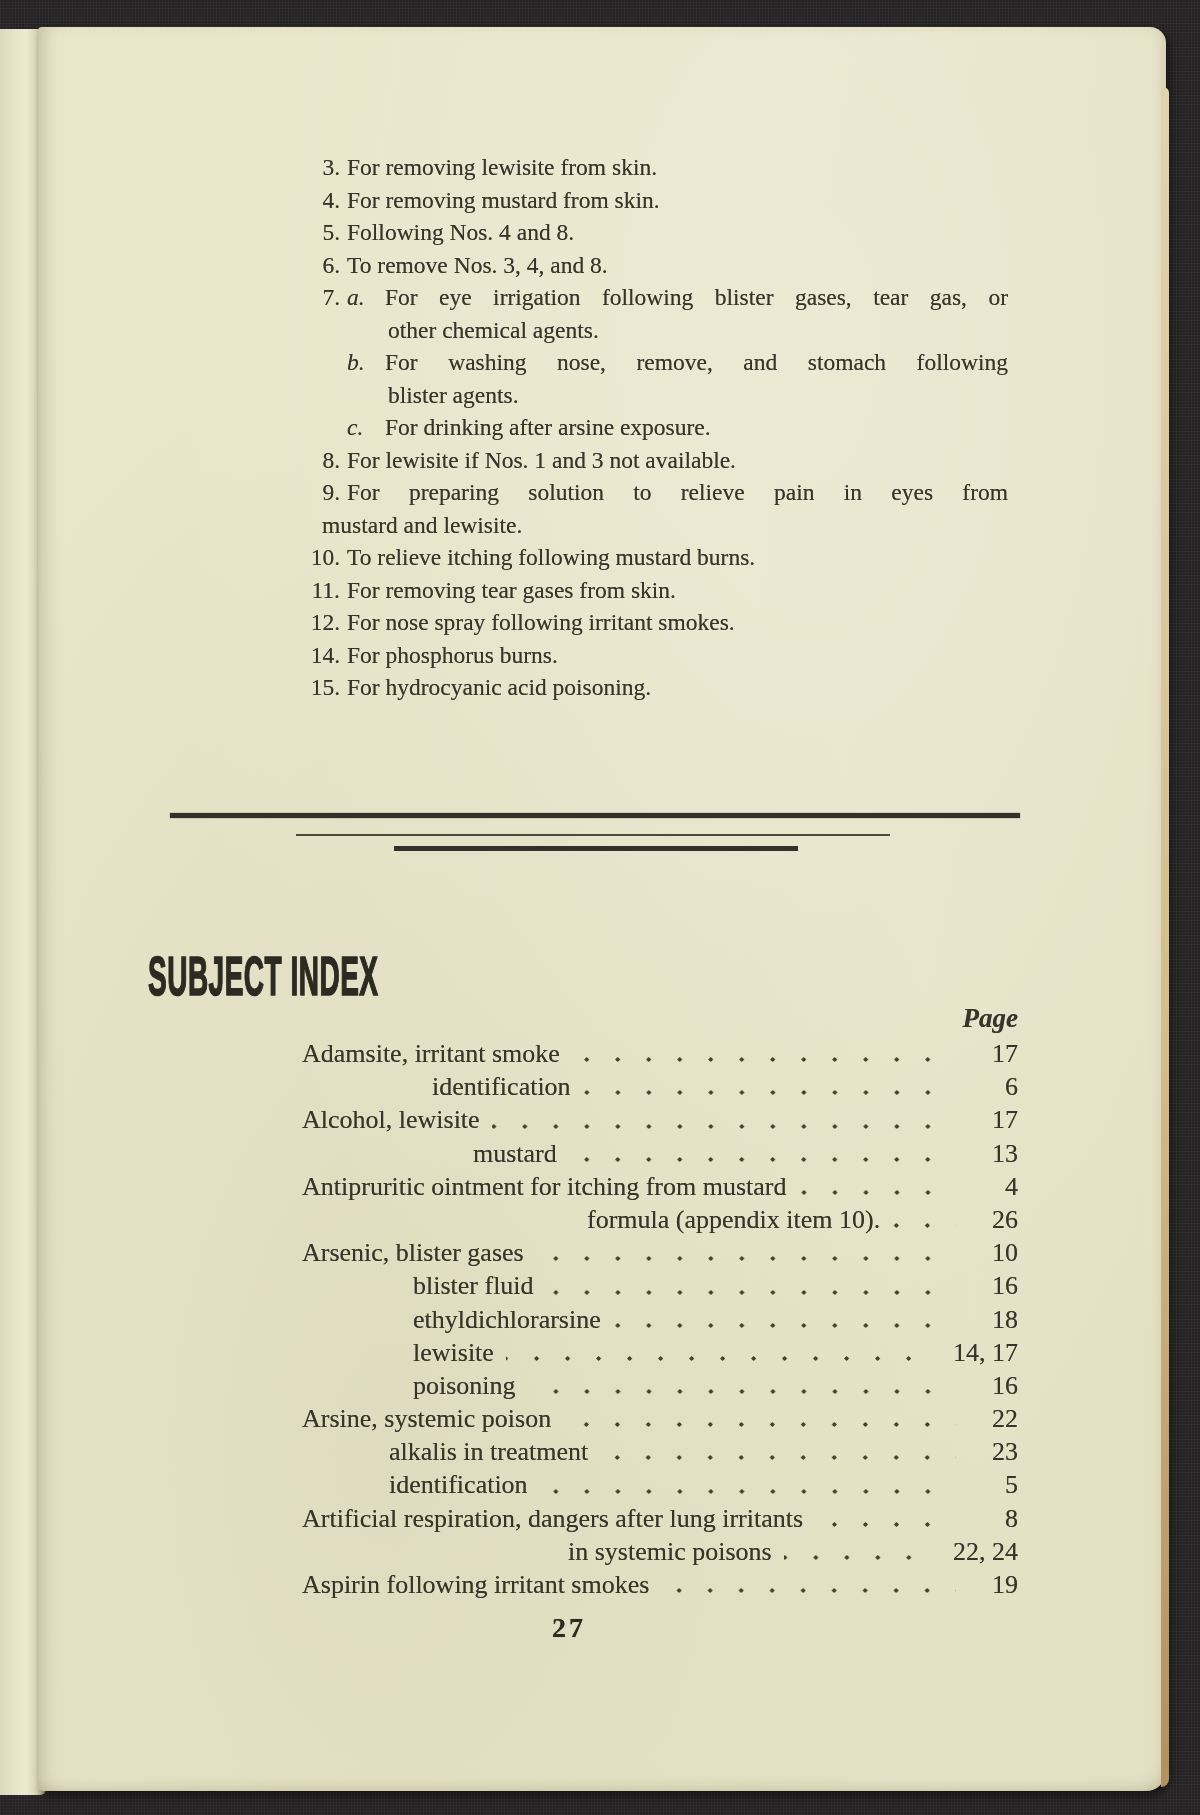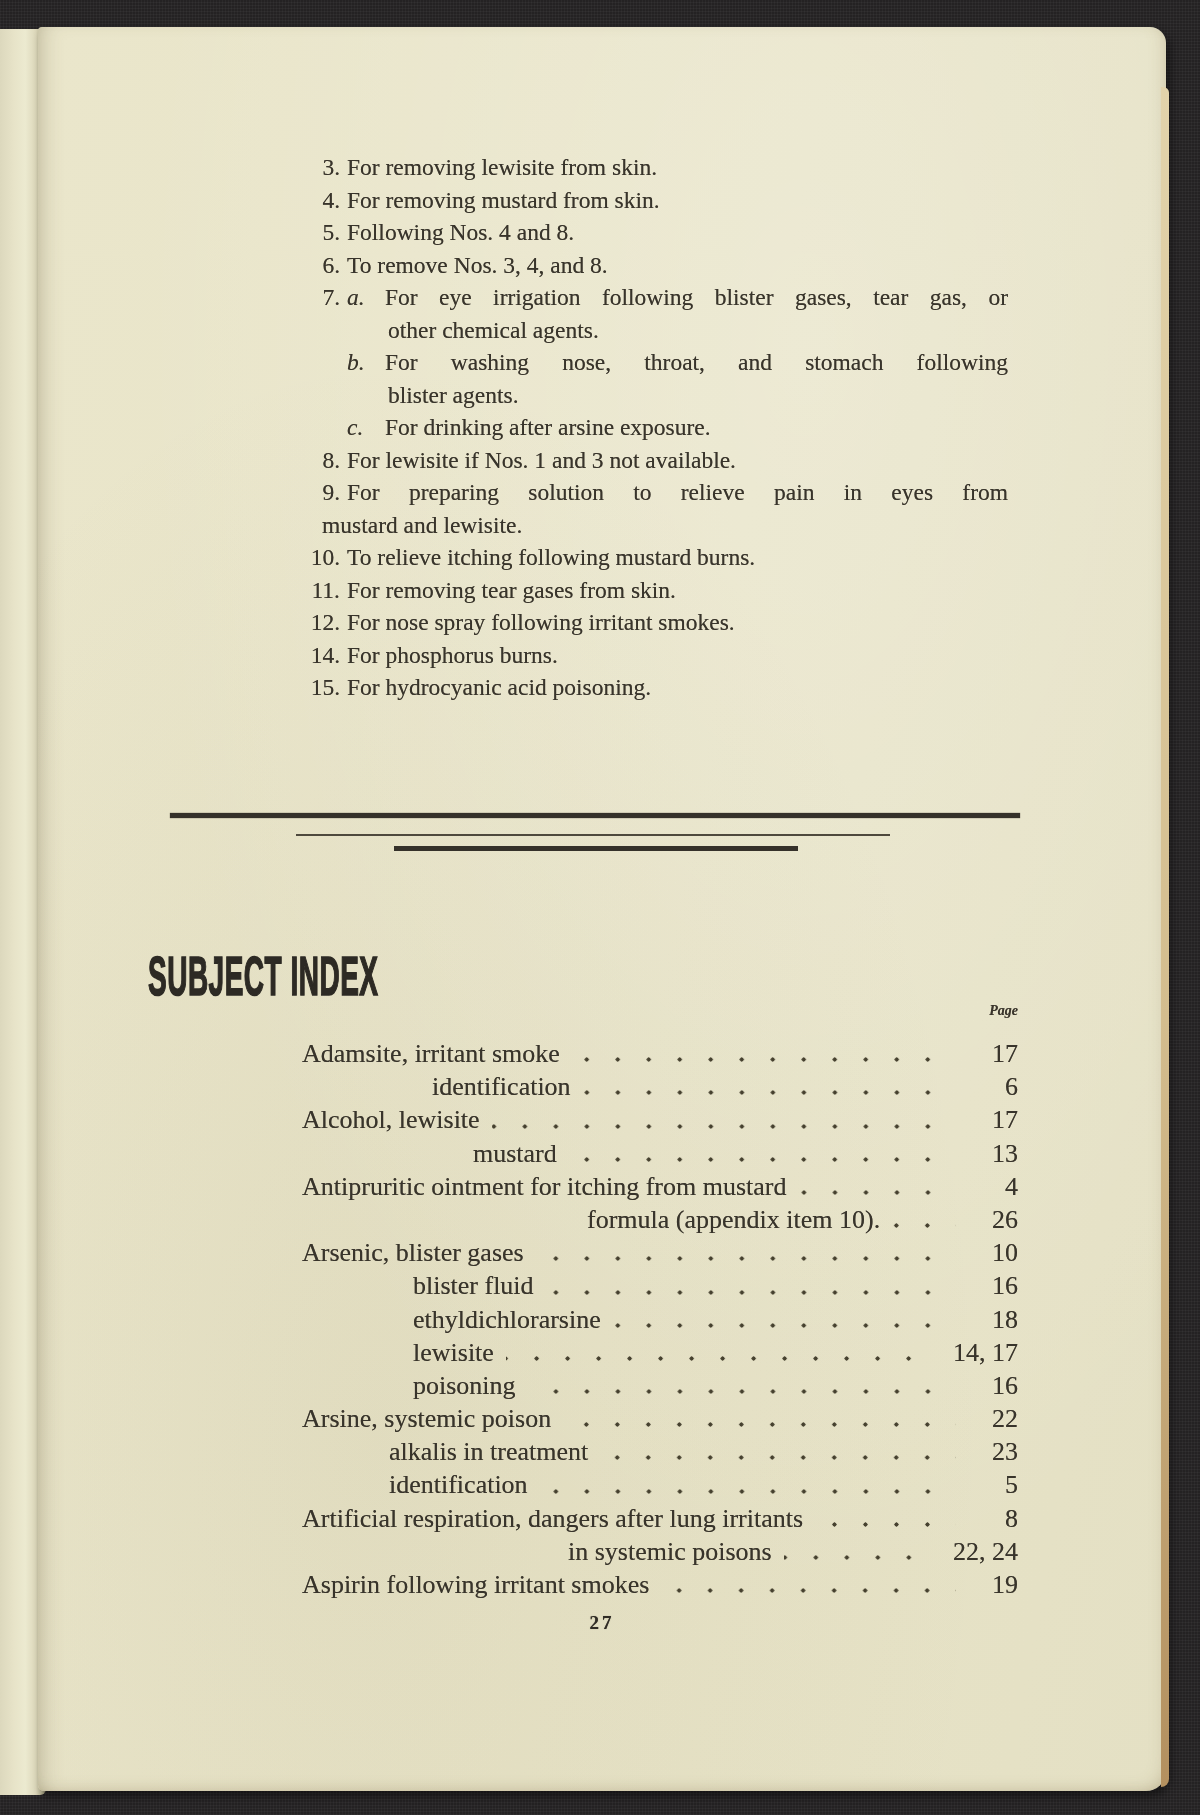--- a/index.html
+++ b/index.html
@@ -58,38 +58,38 @@
     position:absolute; left:110px; top:921px; margin:0;
     font-family:"Liberation Sans","DejaVu Sans",sans-serif;
     font-size:56px; font-weight:bold; line-height:56px; letter-spacing:1px;
     color:#2d2a24; -webkit-text-stroke:1.6px #2d2a24;
     transform:scaleX(0.5); transform-origin:left top; white-space:nowrap;
   }
 
   
   .page-label{
     position:absolute; right:148px; top:976px;
-    font-style:italic; font-weight:bold; font-size:14px; color:#3a352c;
+    font-style:italic; font-weight:bold; font-size:27px; color:#3a352c;
     text-shadow:0 0 0.6px rgba(56,50,40,0.6);
   }
   .index{ position:absolute; left:264px; top:1010px; width:716px;
           font-size:26px; line-height:33.2px; text-shadow:0 0 0.6px rgba(56,50,40,0.6); }
   .idx-row{ display:flex; height:33.2px; }
   .idx-ind{ flex:none; }
   .idx-text{ flex:none; white-space:nowrap; }
   .leader{
     flex:1 1 auto; align-self:flex-end; height:5px; margin:0 16px 8px 12px;
     background:radial-gradient(circle at 2.5px 2.5px, #46412f 1.9px, rgba(0,0,0,0) 2.3px) right bottom / 31px 5px repeat-x;
     min-width:0;
   }
   .pg{ flex:none; min-width:46px; text-align:right; white-space:nowrap; }
 
   .folio{
-    position:absolute; left:514px; top:1585px; width:100px; text-align:center;
-    font-size:19px; font-weight:bold; letter-spacing:3px; color:#302c25;
+    position:absolute; left:514px; top:1585px; width:100px; text-align:left;
+    font-size:28px; font-weight:bold; letter-spacing:3px; color:#302c25;
     text-shadow:0 0 0.7px rgba(48,44,37,0.7);
   }
 </style>
 </head>
 <body>
 
 <div class="canvas">
   <div class="fold-strip"></div>
 
   <div class="page">
@@ -115,21 +115,21 @@
           <span class="num">7.</span>
           <span class="marker">a.</span>
           <span class="txt justify">For eye irrigation following blister gases, tear gas, or</span>
         </div>
         <div class="list-row" style="padding-left: 92px; text-align: right;">
           <span class="cont-text">other chemical agents.</span>
         </div>
         <div class="list-row">
           <span class="num"></span>
           <span class="marker">b.</span>
-          <span class="txt justify">For washing nose, throat, and stomach following</span>
+          <span class="txt justify">For washing nose, remove, and stomach following</span>
         </div>
         <div class="list-row" style="padding-left: 92px; align-items: flex-end;">
           <span class="cont-text">blister agents.</span>
         </div>
         <div class="list-row">
           <span class="num"></span>
           <span class="marker">c.</span>
           <span class="txt">For drinking after arsine exposure.</span>
         </div>
         <div class="list-row">

